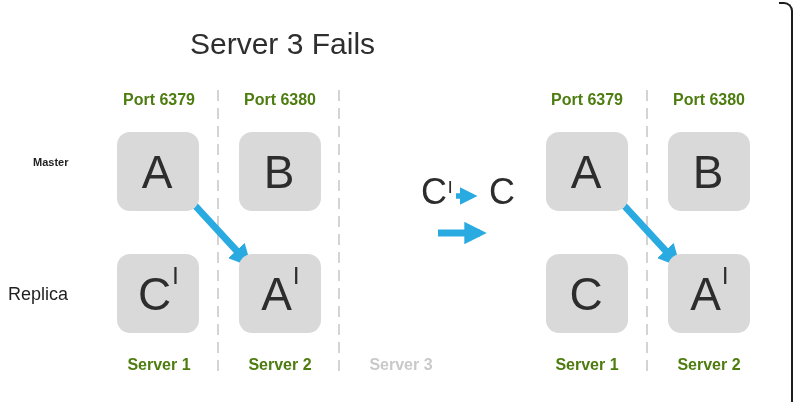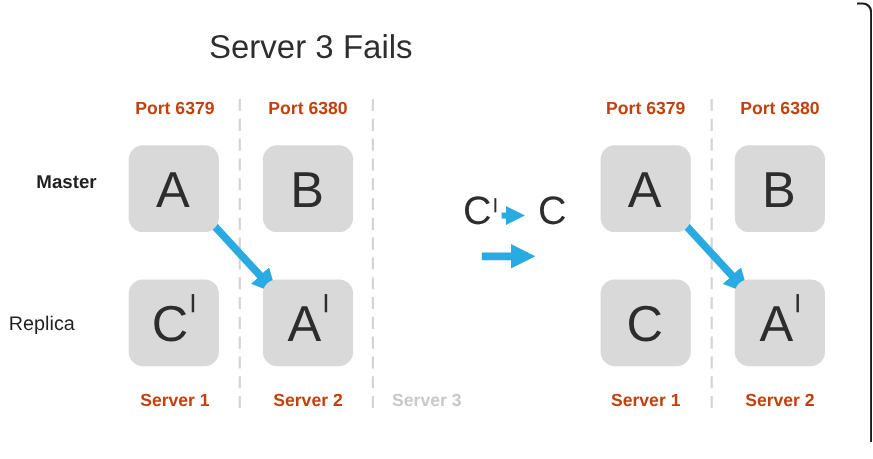--- a/index.html
+++ b/index.html
@@ -29,31 +29,31 @@
     white-space: nowrap;
   }
   .overlay { position: absolute; left: 0; top: 0; width: 794px; height: 417px; }
   .port-label, .server-label {
     position: absolute;
     top: 91px;
     width: 104px;
     text-align: center;
     font-size: 16px;
     font-weight: bold;
-    color: #c2410c;
+    color: #4d7c0f;
     white-space: nowrap;
   }
   .server-label { top: 356px; }
   .server-label.muted { color: var(--muted, #c9c9c9); }
   .row-label {
     position: absolute;
     white-space: nowrap;
     color: #1f1f1f;
   }
-  .row-label.master { left: 33px; top: 156px; font-size: 17px; font-weight: 600; }
+  .row-label.master { left: 33px; top: 156px; font-size: 11px; font-weight: 600; }
   .row-label.replica { left: 8px; top: 284px; font-size: 18px; font-weight: 400; }
   .node {
     position: absolute;
     width: 82px; height: 79px;
     background: var(--box-fill, #d9d9d9);
     border-radius: 13px;
     display: flex;
     align-items: center;
     justify-content: center;
     font-size: 46px;
@@ -145,18 +145,18 @@
       <span class="prime">|</span>
   </div>
 
   <div class="transition-letter from">
     <span>C</span><span class="prime">|</span>
   </div>
   <div class="transition-letter to">C</div>
 
   <div class="server-label" style="left:107px">Server 1</div>
   <div class="server-label" style="left:228px">Server 2</div>
-  <div class="server-label muted" style="left:336px">Server 3</div>
+  <div class="server-label muted" style="left:349px">Server 3</div>
 
   <div class="server-label" style="left:535px">Server 1</div>
   <div class="server-label" style="left:657px">Server 2</div>
 
 </div>
 
 </body></html>

